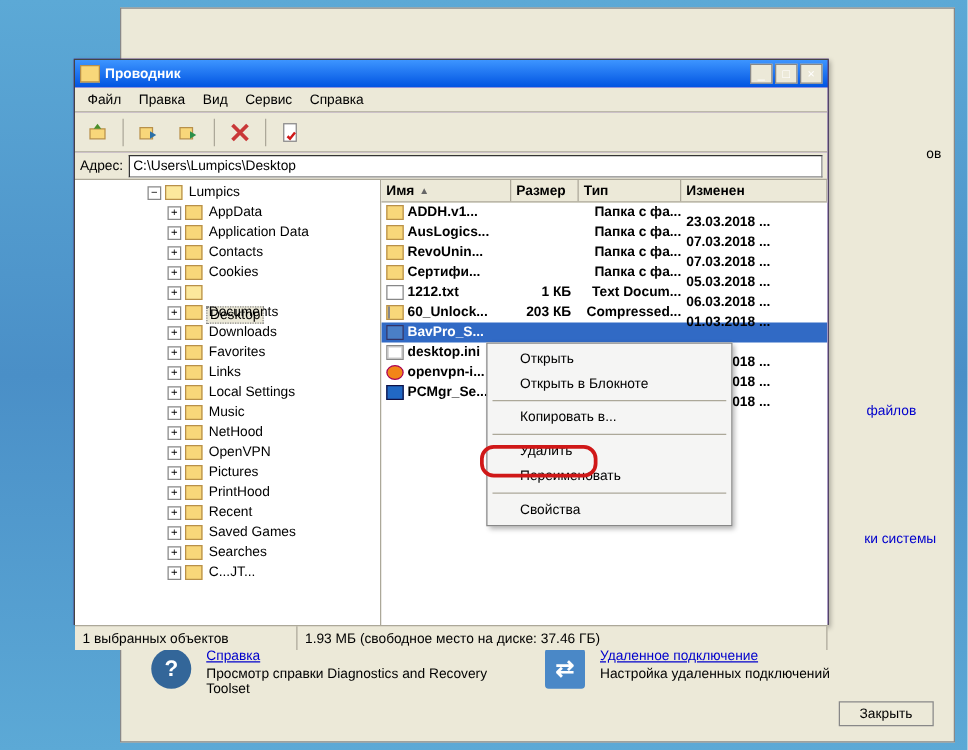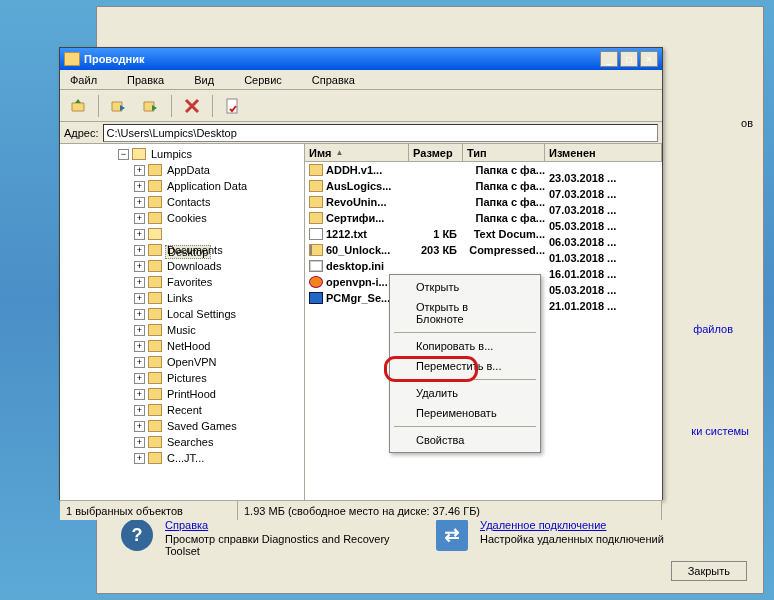--- a/index.html
+++ b/index.html
@@ -16,21 +16,21 @@
 .bg-btn { position: absolute; right: 16px; bottom: 12px; padding: 3px 16px; background: #ece9d8; border: 1px solid #888; }
 
 
 .explorer { position: absolute; left: 59px; top: 47px; width: 604px; height: 453px; background: #6d28d9; border: 1px solid #444; box-shadow: 2px 2px 4px rgba(0,0,0,0.3); }
 .titlebar { height: 22px; background: linear-gradient(180deg, #3d95ff 0%, #0053e1 100%); color: white; display: flex; align-items: center; padding: 0 4px; }
 .titlebar-icon { width: 16px; height: 14px; background: #f8d77a; border: 1px solid #b8904a; margin-right: 4px; }
 .titlebar-text { flex: 1; font-weight: bold; }
 .win-btns { display: flex; gap: 2px; }
 .win-btn { width: 18px; height: 16px; background: #ece9d8; border: 1px solid #888; font-size: 10px; display: flex; align-items: center; justify-content: center; cursor: pointer; }
 
-.menubar { height: 20px; background: #ece9d8; border-bottom: 1px solid #aca899; display: flex; align-items: center; padding: 0 4px; gap: 18px; }
+.menubar { height: 20px; background: #ece9d8; border-bottom: 1px solid #aca899; display: flex; align-items: center; padding: 0 4px; gap: 2px; }
 .menu-item { padding: 2px 6px; cursor: pointer; }
 
 .toolbar { height: 32px; background: #ece9d8; border-bottom: 1px solid #aca899; display: flex; align-items: center; padding: 0 4px; gap: 4px; }
 .tool-btn { width: 28px; height: 26px; border: 1px solid transparent; display: flex; align-items: center; justify-content: center; cursor: pointer; font-size: 16px; }
 .tool-sep { width: 1px; height: 22px; background: #aca899; margin: 0 2px; }
 
 .addressbar { height: 22px; background: #ece9d8; border-bottom: 1px solid #aca899; display: flex; align-items: center; padding: 0 4px; gap: 4px; }
 .addr-label { }
 .addr-input { flex: 1; height: 18px; background: white; border: 1px inset #888; padding: 0 3px; }
 
@@ -60,21 +60,21 @@
 .fi-zip { background: #f8d77a; border: 1px solid #b8904a; box-shadow: inset 2px 0 #888; }
 .fi-exe { background: #4a7fc7; border: 1px solid #336; }
 .fi-ini { background: white; border: 1px solid #888; box-shadow: inset 0 0 0 1px #ccc; }
 .fi-ovpn { background: #f28518; border: 1px solid #a05; border-radius: 50%; }
 .fi-pc { background: #2168c4; border: 1px solid #114; }
 
 .statusbar { height: 20px; background: #ece9d8; border-top: 1px solid #aca899; display: flex; align-items: center; }
 .status-cell { border-right: 1px solid #aca899; padding: 0 6px; height: 100%; display: flex; align-items: center; }
 
 
-.ctx-menu { position: absolute; left: 389px; top: 274px; width: 152px; background: #f5f5f4; border: 1px solid #888; box-shadow: 2px 2px 4px rgba(0,0,0,0.3); padding: 2px; z-index: 100; }
+.ctx-menu { position: absolute; left: 389px; top: 274px; width: 197px; background: #f5f5f4; border: 1px solid #888; box-shadow: 2px 2px 4px rgba(0,0,0,0.3); padding: 2px; z-index: 100; }
 .ctx-item { padding: 4px 24px; cursor: pointer; }
 .ctx-sep { height: 1px; background: #aca899; margin: 3px 2px; }
 .ctx-item.hl { position: relative; }
 .hl-ring { position: absolute; left: 384px; top: 356px; width: 94px; height: 26px; border: 3px solid #d01818; border-radius: 11px; z-index: 101; pointer-events: none; }
 
 .sort-arrow { font-size: 8px; color: #666; }
 </style>
 </head>
 <body>
 
@@ -320,20 +320,29 @@
           </div>
           <div class="list-row">
             <div class="cell-name">
               <span class="file-icon fi-zip"></span>
               <span>60_Unlock...</span>
             </div>
             <div class="cell-size">203 КБ</div>
             <div class="cell-type">Compressed...</div>
             <div class="cell-date">01.03.2018 ...</div>
           </div>
+          <div class="list-row sel">
+            <div class="cell-name">
+              <span class="file-icon fi-exe"></span>
+              <span>BavPro_S...</span>
+            </div>
+            <div class="cell-size"></div>
+            <div class="cell-type"></div>
+            <div class="cell-date"></div>
+          </div>
           <div class="list-row">
             <div class="cell-name">
               <span class="file-icon fi-ini"></span>
               <span>desktop.ini</span>
             </div>
             <div class="cell-size"></div>
             <div class="cell-type"></div>
             <div class="cell-date">16.01.2018 ...</div>
           </div>
           <div class="list-row">
@@ -362,20 +371,19 @@
     <div class="status-cell" style="width:178px">1 выбранных объектов</div>
     <div class="status-cell" style="flex:1">1.93 МБ (свободное место на диске: 37.46 ГБ)</div>
   </div>
 </div>
 
 <div class="ctx-menu">
   <div class="ctx-item">Открыть</div>
   <div class="ctx-item">Открыть в Блокноте</div>
   <div class="ctx-sep"></div>
   <div class="ctx-item">Копировать в...</div>
-  <div class="ctx-item">Переместить в...</div>
   <div class="ctx-sep"></div>
   <div class="ctx-item hl">Удалить</div>
   <div class="ctx-item">Переименовать</div>
   <div class="ctx-sep"></div>
   <div class="ctx-item">Свойства</div>
 </div>
 <div class="hl-ring"></div>
 
 </body></html>

